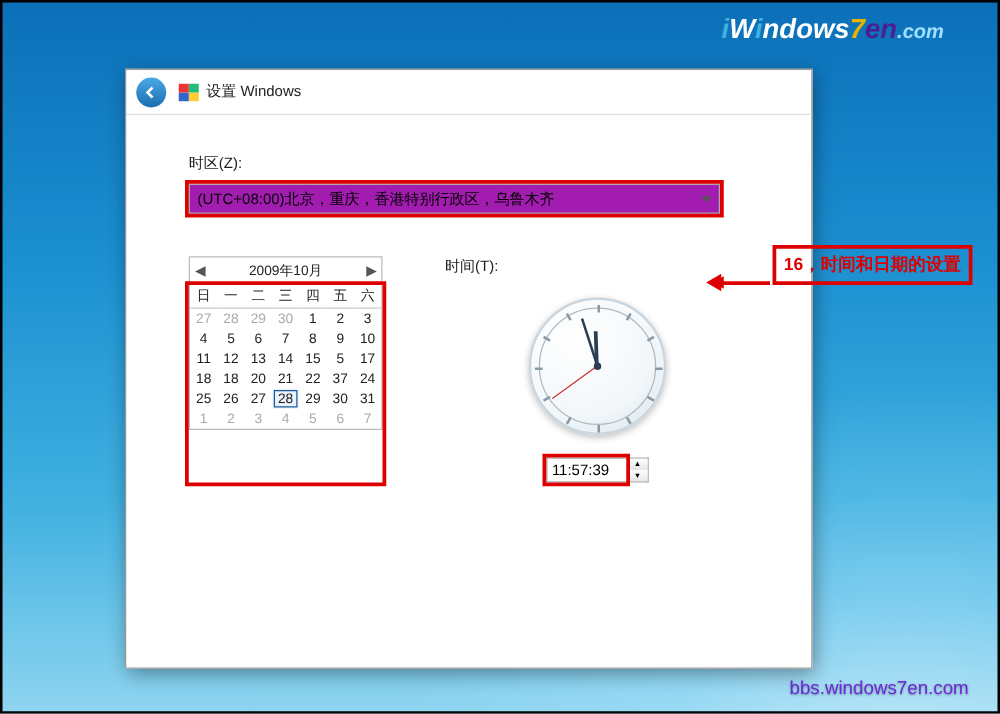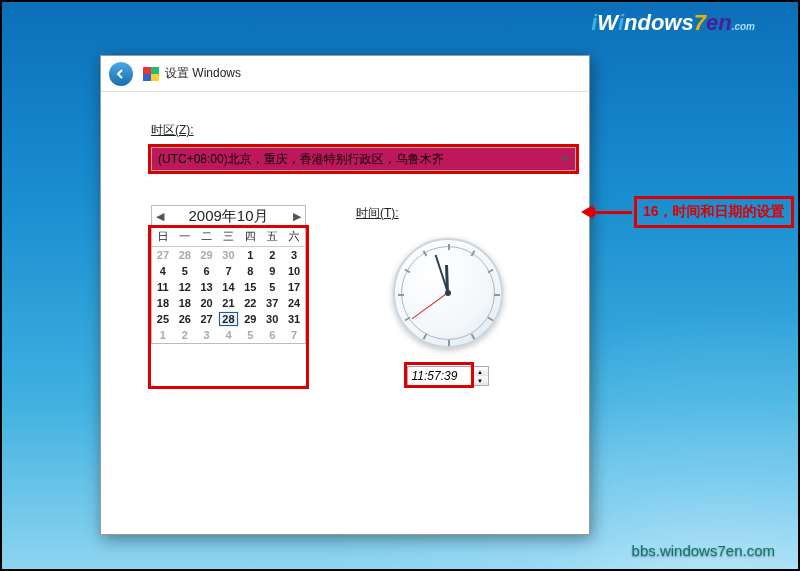--- a/index.html
+++ b/index.html
@@ -22,25 +22,25 @@
 .logo-top .i { color: #3fb0e0; }
 .logo-top .seven { color: #e8b400;}
 .logo-top .en { color: #4c1d95;}
 .logo-bottom {
   position: absolute; bottom: 12px; right: 25px;
   text-align: right; color: #fff;
 }
 .logo-bottom .brand { font-size: 20px; font-weight: bold; font-style: italic; }
 .logo-bottom .brand .w7 { color: #0b5ca8; }
 .logo-bottom .brand .home { color: #0b5ca8; }
-.logo-bottom .url { font-size: 15px; color: #0f766e; text-shadow: 0 1px 2px rgba(0,0,0,0.4); }
+.logo-bottom .url { font-size: 15px; color: #6d28d9; text-shadow: 0 1px 2px rgba(0,0,0,0.4); }
 
 .dialog {
   position: absolute; left: 100px; top: 55px;
-  width: 490px; height: 480px;
+  width: 550px; height: 480px;
   background: #fff; border: 1px solid #999;
   box-shadow: 2px 4px 15px rgba(0,0,0,0.4);
 }
 .titlebar {
   height: 36px; display: flex; align-items: center;
   border-bottom: 1px solid #ddd; padding-left: 8px;
 }
 .back-btn {
   width: 24px; height: 24px; border-radius: 50%;
   background: linear-gradient(180deg, #4ca8e6, #1a6eb0);
@@ -52,41 +52,41 @@
   background:
     linear-gradient(#e33, #e33) 0 0/8px 7px no-repeat,
     linear-gradient(#2b7, #2b7) 8px 0/8px 7px no-repeat,
     linear-gradient(#36c, #36c) 0 7px/8px 7px no-repeat,
     linear-gradient(#fc3, #fc3) 8px 7px/8px 7px no-repeat;
 }
 .title-text { font-size: 12px; color: #222; }
 
 .content { padding: 30px 50px; }
 .page-heading { font-size: 15px; color: #1a5a99; margin-bottom: 25px; }
-.field-label { font-size: 12px; color: #222; margin-bottom: 8px; text-decoration: underline; }
+.field-label { font-size: 12px; color: #222; margin-bottom: 8px; }
 
 .tz-wrap { position: relative; }
 .tz-select {
   width: 425px; height: 24px; border: 1px solid #aaa;
-  font-size: 12px; padding: 0 20px 0 6px; background: #be185d;
+  font-size: 12px; padding: 0 20px 0 6px; background: #a21caf;
   display: flex; align-items: center; position: relative;
 }
 .tz-select::after {
   content: ""; position: absolute; right: 6px; top: 9px;
   border-left: 4px solid transparent; border-right: 4px solid transparent;
   border-top: 5px solid #555;
 }
 .red-box-tz {
   position: absolute; left: -3px; top: -3px;
   width: 431px; height: 30px; border: 3px solid #d00; pointer-events: none;
 }
 
 .annotation {
-  position: absolute; left: 592px; top: 196px;
-  display: flex; align-items: center;
+  position: absolute; left: 576px; top: 196px;
+  display: flex; align-items: flex-end;
 }
 .arrow-line {
   width: 40px; height: 3px; background: #d00; position: relative; margin-right: 2px;
 }
 .arrow-head {
   position: absolute; left: -11px; top: -6px;
   border-top: 7px solid transparent; border-bottom: 7px solid transparent;
   border-right: 12px solid #d00;
 }
 .arrow-head2 {
@@ -103,27 +103,27 @@
 .calendar-wrap { position: relative; }
 .calendar {
   width: 155px; border: 1px solid #bbb; background: #fff;
   font-size: 11px; color: #222;
 }
 .cal-header {
   display: flex; align-items: center; justify-content: space-between;
   height: 20px; padding: 0 4px;
 }
 .cal-nav { width: 8px; text-align: center; color: #555; cursor: default; }
-.cal-title { font-size: 15px; }
+.cal-title { font-size: 11px; }
 .cal-grid {
   display: grid; grid-template-columns: repeat(7, 1fr);
   text-align: center;
 }
 .cal-dow { border-top: 1px solid #ccc; border-bottom: 1px solid #ccc; padding: 2px 0; font-size: 11px; }
-.cal-day { padding: 2px 0; font-size: 11px; font-weight: bold; }
+.cal-day { padding: 2px 0; font-size: 11px; }
 .cal-day.muted { color: #aaa; }
 .cal-day.selected { outline: 1px solid #1a5a99; outline-offset: -2px; background: #eaf3fb; }
 .red-box-cal {
   position: absolute; left: -3px; top: 20px;
   width: 161px; height: 164px; border: 3px solid #d00; pointer-events: none;
 }
 
 .time-col { flex: 1; }
 .clock-wrap { display: flex; flex-direction: column; align-items: center; }
 .clock {
@@ -137,21 +137,21 @@
   border: 1px solid #aeb8c0; border-radius: 50%;
 }
 .tick { position: absolute; left: 50%; top: 4px; width: 2px; height: 6px; background: #8899a5; transform-origin: 1px 51px; }
 .hand { position: absolute; left: 50%; bottom: 50%; transform-origin: 50% 100%; background: #2b3f52; }
 .hand.hour { width: 3px; height: 28px; margin-left: -1.5px; transform: rotate(358deg); }
 .hand.min  { width: 2px; height: 40px; margin-left: -1px; transform: rotate(342deg); }
 .hand.sec  { width: 1px; height: 44px; margin-left: -0.5px; background: #c33; transform: rotate(234deg); }
 .clock-center { position: absolute; left: 50%; top: 50%; width: 6px; height: 6px; margin: -3px 0 0 -3px; background: #2b3f52; border-radius: 50%; }
 
 .time-spinner {
-  margin-top: 18px; display: flex; align-items: center; font-style: italic;
+  margin-top: 18px; display: flex; 
 }
 .time-input {
   width: 66px; height: 20px; border: 1px solid #aaa; font-size: 12px;
   padding: 0 4px; display: flex; align-items: center; background: #fff;
 }
 .spinner-btns {
   display: flex; flex-direction: column; width: 16px; height: 20px;
   border: 1px solid #aaa; border-left: none;
 }
 .spinner-btns div { flex: 1; display: flex; align-items: center; justify-content: center; font-size: 6px; background: linear-gradient(#fff,#e6e6e6); }
@@ -161,21 +161,21 @@
 }
 
 .border-frame { position: absolute; inset: 0; border: 2px solid #000; pointer-events: none; }
 </style>
 </head>
 <body>
 
 <div class="bg-swoosh"></div>
 
 <div class="logo-top">
-  <span class="i">i</span>W<span class="i">i</span>ndows<span class="seven">7</span><span class="en">en</span><span style="color:#9fe0ff;font-size:10px">.com</span>
+  <span class="i">i</span>W<span class="i">i</span>ndows<span class="seven">7</span><span class="en">en</span><span style="color:#9fe0ff;font-size:16px">.com</span>
 </div>
 
 <div class="dialog">
   <div class="titlebar">
     <div class="back-btn">
       <svg width="12" height="12" viewBox="0 0 12 12">
           <path d="M7 2 L3 6 L7 10" stroke="#fff" stroke-width="2" fill="none"></path>
         </svg>
     </div>
     <div class="flag-icon"></div>

